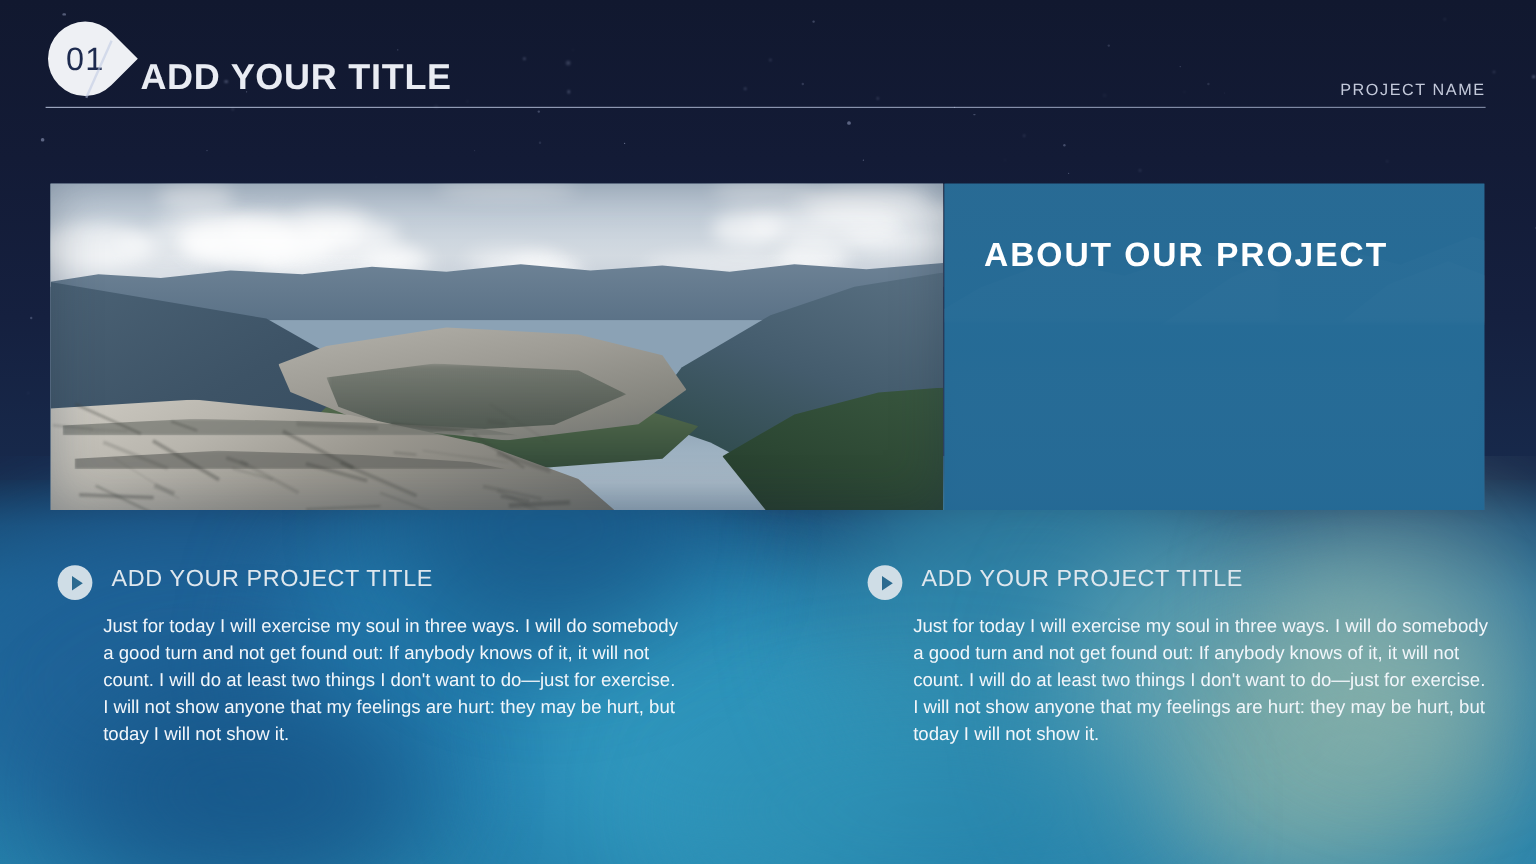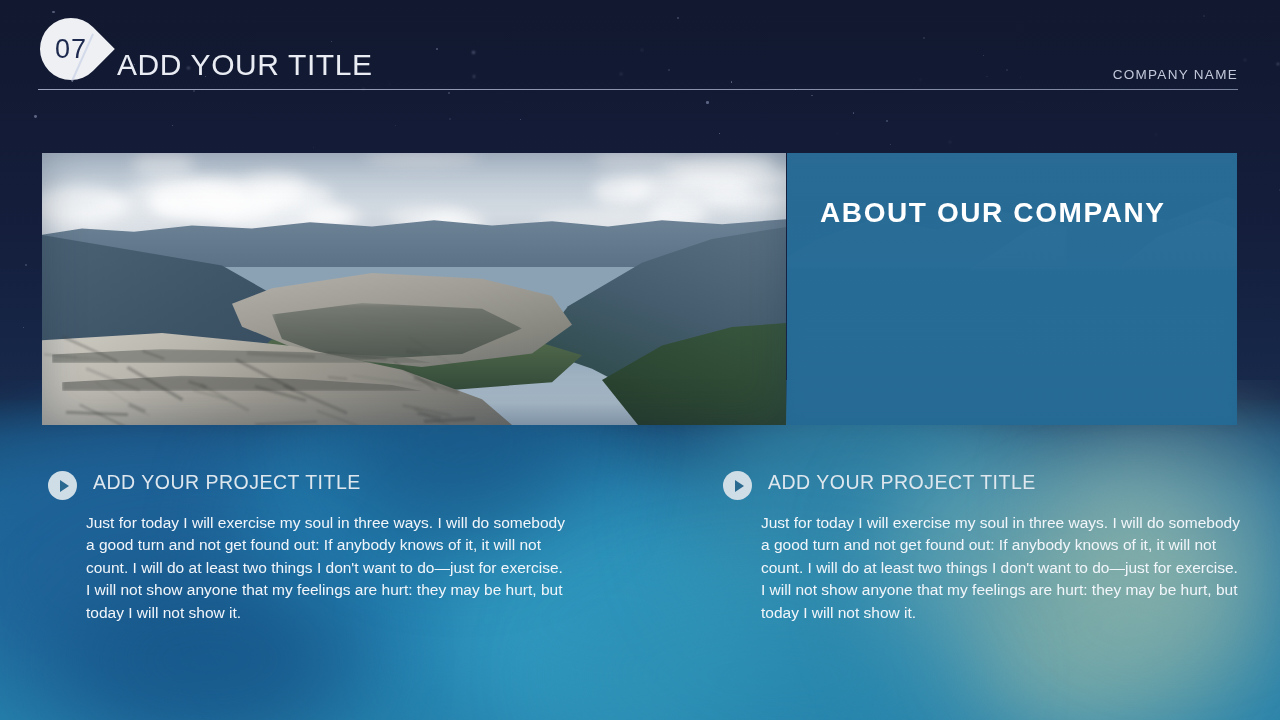--- a/index.html
+++ b/index.html
@@ -59,21 +59,21 @@
     color:#1d2a4e;font-size:27px;letter-spacing:1px;
     font-family:"Liberation Sans",sans-serif;
   }
   .slash{
     position:absolute;left:92px;top:34px;width:2px;height:52px;
     background:rgba(190,200,225,.55);
     transform:rotate(24deg);transform-origin:top center;
   }
   .title{
     position:absolute;left:117px;top:50px;
-    font-size:30px;font-weight:normal;color:#e9ecf3;
+    font-size:30px;font-weight:bold;color:#e9ecf3;
     letter-spacing:.6px;line-height:1;
   }
   .company{
     position:absolute;right:42px;top:68px;
     font-size:13.5px;color:#c3c9da;letter-spacing:1.3px;
     line-height:1;
   }
   .hrule{
     position:absolute;left:38px;top:89px;width:1200px;height:1px;
     background:linear-gradient(90deg,rgba(200,210,235,.75),rgba(190,202,230,.6));
@@ -311,24 +311,24 @@
         <div class="star" style="width: 2.5798px; height: 2.5798px; left: 508.603px; top: 405.185px; opacity: 0.44; filter: blur(0.98px);"></div>
         <div class="star" style="width: 2.99105px; height: 2.99105px; left: 358.014px; top: 157.376px; opacity: 0.16; filter: blur(0.42px);"></div>
         <div class="star" style="width: 1.95158px; height: 1.95158px; left: 170.741px; top: 72.4091px; opacity: 0.39; filter: blur(0.91px);"></div>
         <div class="star" style="width: 2.86437px; height: 2.86437px; left: 46.095px; top: 158.457px; opacity: 0.48; filter: blur(0.33px);"></div>
         <div class="star" style="width: 1.12788px; height: 1.12788px; left: 924.841px; top: 360.422px; opacity: 0.19; filter: blur(0.57px);"></div>
       </div>
   </div>
 
   <div class="header">
     <div class="badge"></div>
-    <div class="badge-num">07</div>
+    <div class="badge-num">01</div>
     <div class="slash"></div>
     <div class="title">ADD YOUR TITLE</div>
-    <div class="company">COMPANY NAME</div>
+    <div class="company">PROJECT NAME</div>
     <div class="hrule"></div>
   </div>
 
   <div class="photo">
     <div class="ph sky"></div>
     <div id="clouds">
         <div class="cloud" style="width: 60.7724px; height: 26.2904px; left: 382.852px; top: 58.9715px; opacity: 0.6;"></div>
         <div class="cloud" style="width: 103.42px; height: 19.1134px; left: 658.922px; top: 36.8849px; opacity: 0.74;"></div>
         <div class="cloud" style="width: 134.038px; height: 38.5399px; left: 171.034px; top: 44.5039px; opacity: 0.61;"></div>
         <div class="cloud" style="width: 102.446px; height: 14.5856px; left: 101.975px; top: 22.0396px; opacity: 0.38;"></div>
@@ -401,21 +401,21 @@
       </div>
     <div class="vig"></div>
   </div>
 
   <div class="panel">
     <div class="panel-ridge r1"></div>
     <div class="panel-ridge r2"></div>
     <div class="panel-ridge r3"></div>
     <div class="panel-haze"></div>
     <div class="panel-tint"></div>
-    <div class="panel-h">ABOUT OUR COMPANY</div>
+    <div class="panel-h">ABOUT OUR PROJECT</div>
   </div>
 
   <div class="col col-l">
     <div class="play">
       <div class="play-tri"></div>
     </div>
     <div class="col-title">ADD YOUR PROJECT TITLE</div>
     <div class="col-p">Just for today I will exercise my soul in three ways. I will do somebody a good turn and not get found out: If anybody knows of it, it will not count. I will do at least two things I don't want to do—just for exercise. I will not show anyone that my feelings are hurt: they may be hurt, but today I will not show it.</div>
   </div>
 

